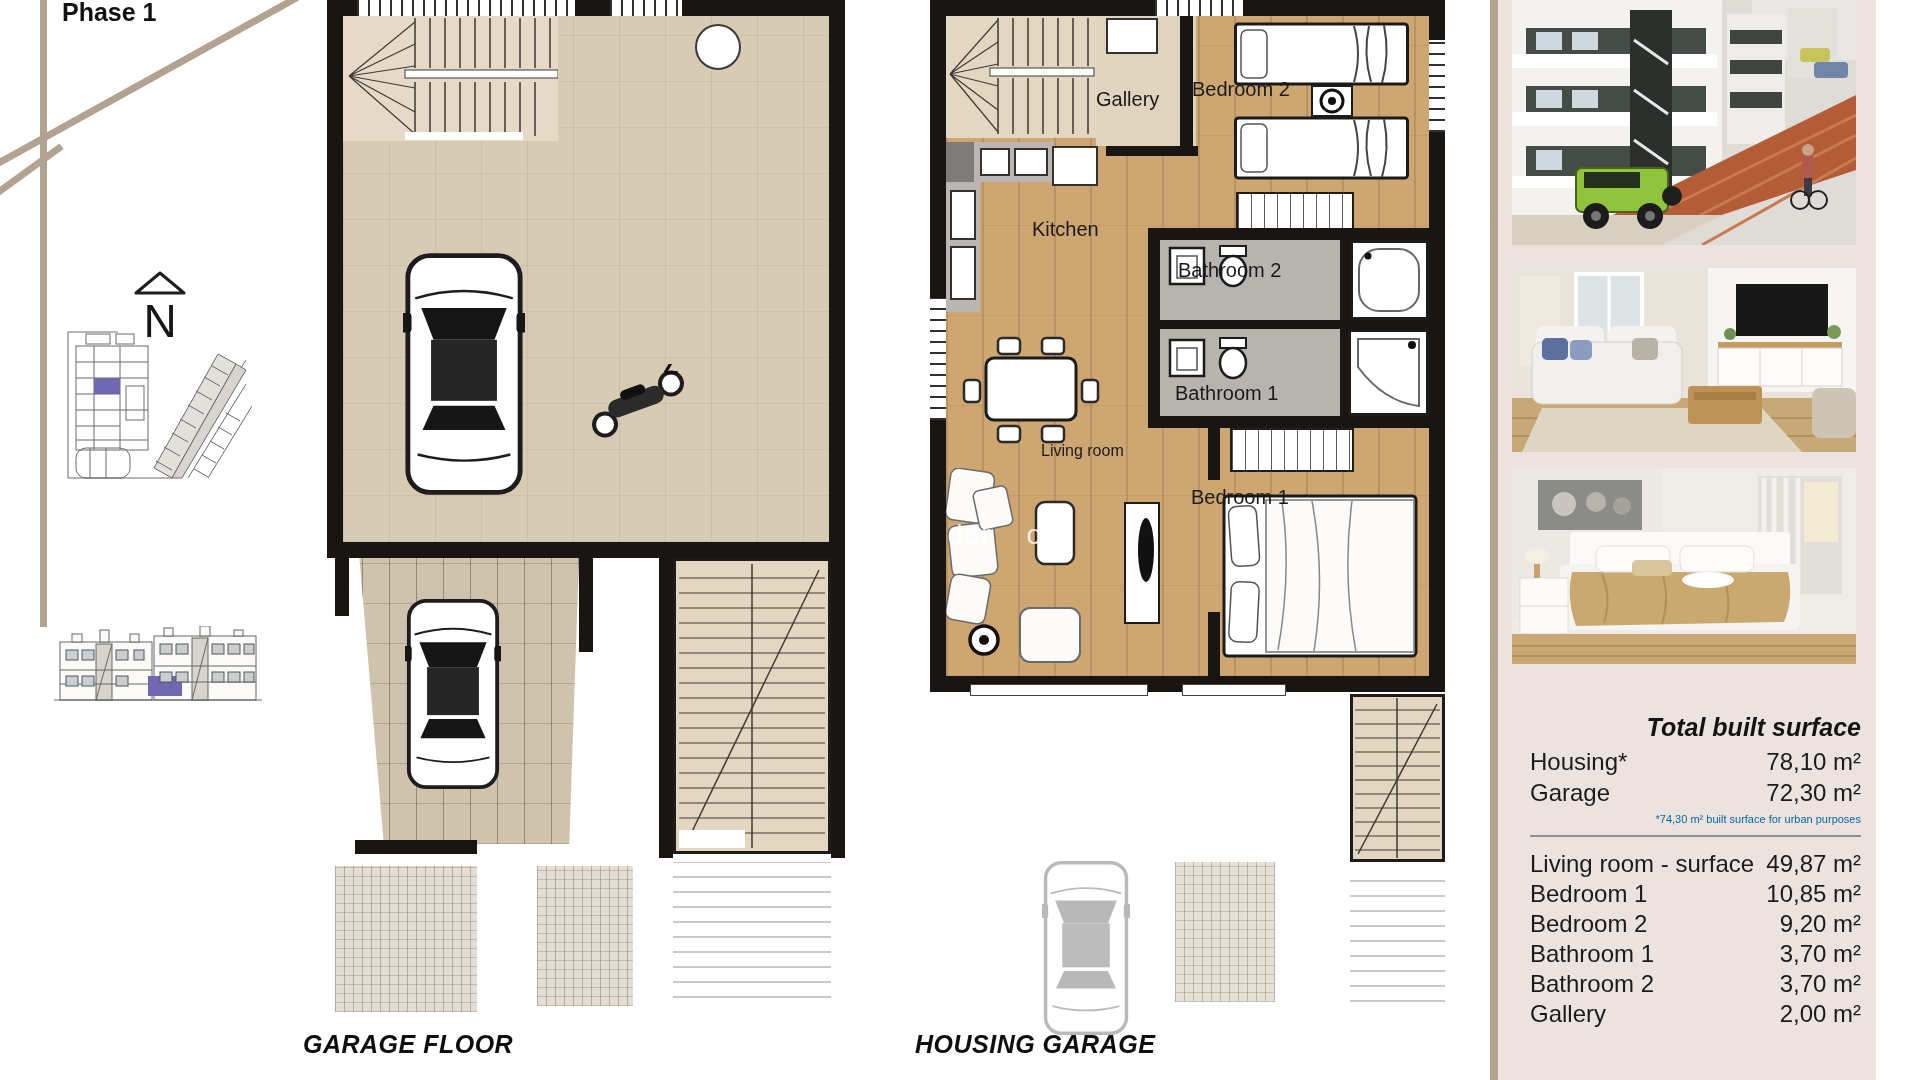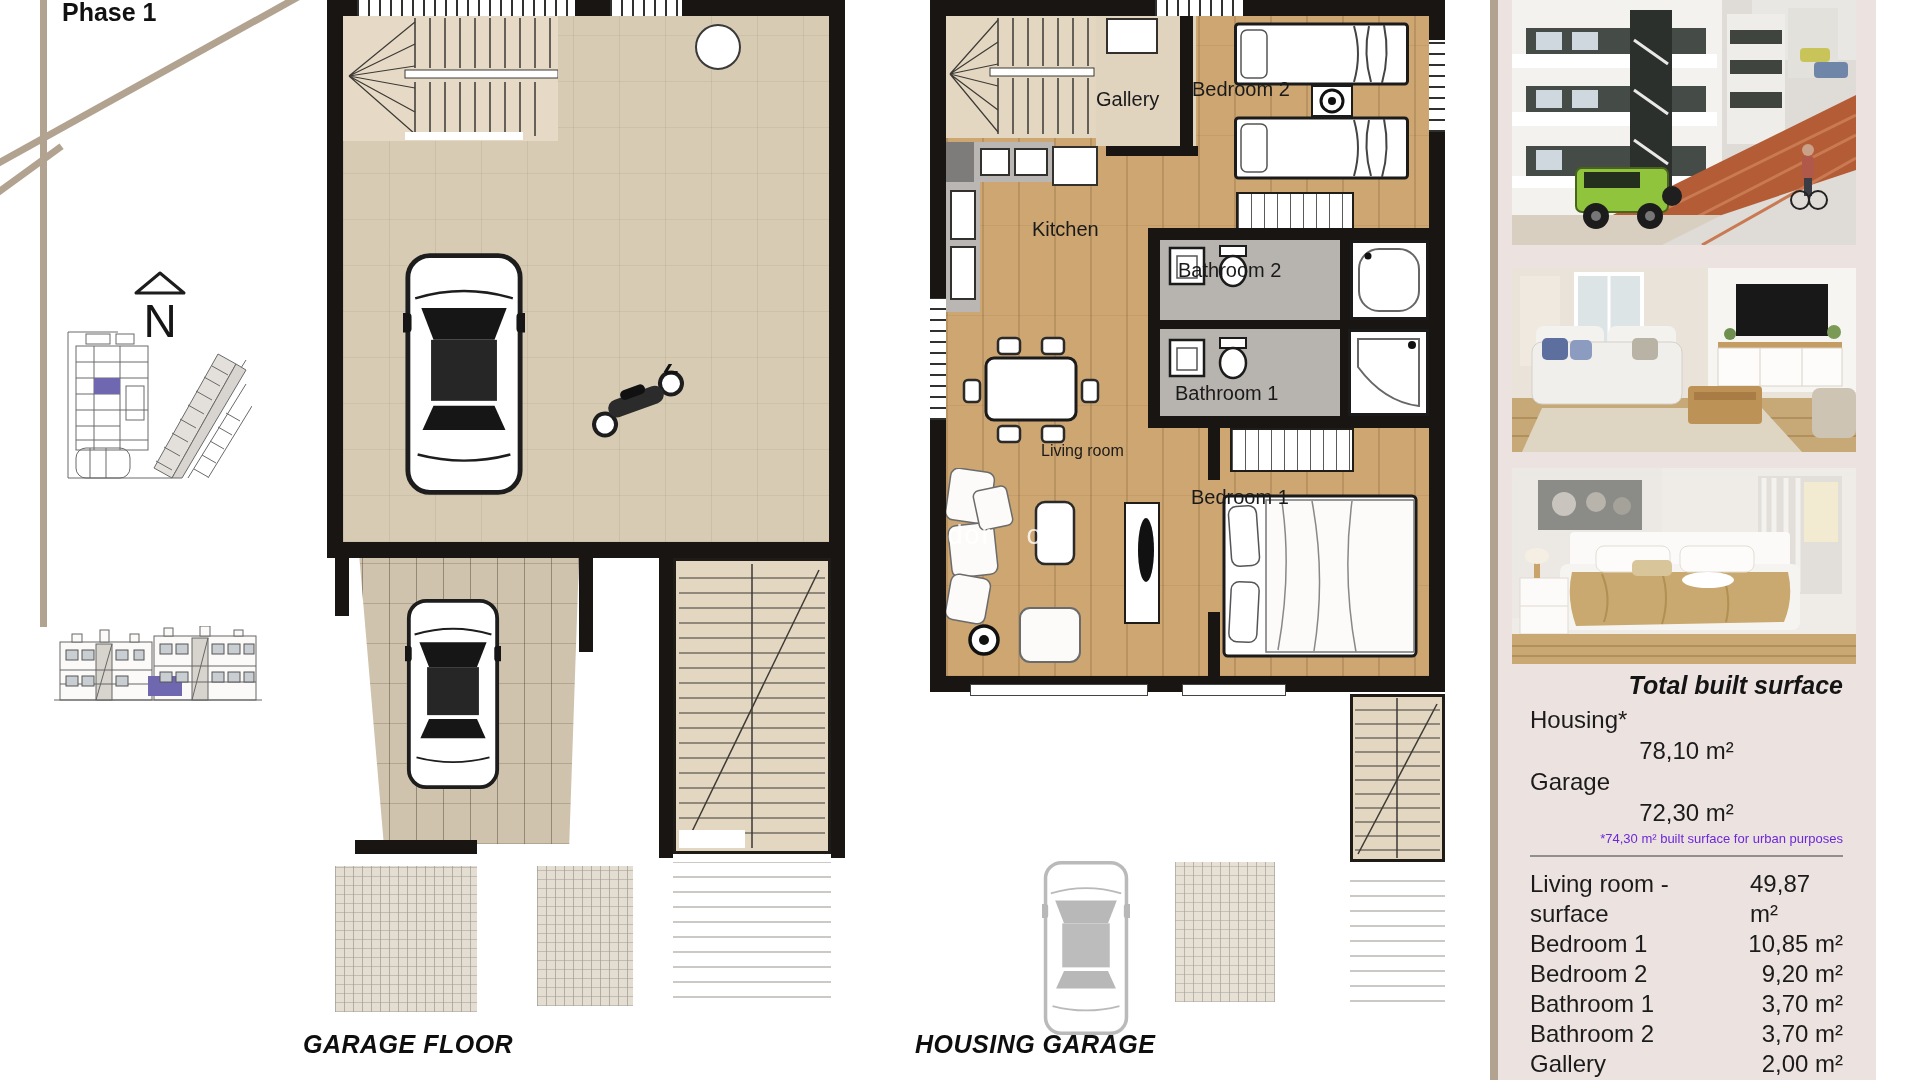--- a/index.html
+++ b/index.html
@@ -26,25 +26,25 @@
     background-color:#cda671;
     background-image:repeating-linear-gradient(90deg,rgba(90,60,25,.18) 0 2px,transparent 2px 36px),
                      repeating-linear-gradient(0deg,rgba(90,60,25,.08) 0 1px,transparent 1px 90px);}
   .bathfloor{position:absolute;background:#b7b4b0;}
   .grayblock{position:absolute;background:#b9b6b3;}
   .whiteblock{position:absolute;background:#fff;border:2px solid #33312e;box-sizing:border-box;}
   #terrace{position:absolute;left:0;top:692px;width:515px;height:168px;}
   .terr-floor{position:absolute;background:#dccfb9;}
   #sidebar-panel{position:absolute;left:1498px;top:0;width:378px;height:1080px;background:#ece2e0;}
   .photo{position:absolute;left:1512px;width:344px;overflow:hidden;}
-  #side-text{position:absolute;left:1498px;top:670px;width:378px;height:368px;box-sizing:border-box;padding:0 33px 0 32px;}
+  #side-text{position:absolute;left:1498px;top:712px;width:378px;height:368px;box-sizing:border-box;padding:0 15px 0 32px;}
   .stitle{font-size:25px;font-weight:bold;font-style:italic;text-align:right;color:#141414;line-height:30px;margin-bottom:4px;}
-  .srow{display:flex;justify-content:space-between;font-size:24px;color:#1b1b1b;line-height:31px;flex-direction:column;}
+  .srow{display:flex;justify-content:space-between;font-size:24px;color:#1b1b1b;line-height:31px;}
   .srow .v{text-align:center;}
-  .snote{font-size:13px;color:#6d28d9;text-align:right;margin-top:3px;line-height:16px;}
+  .snote{font-size:11px;color:#0369a1;text-align:right;margin-top:3px;line-height:16px;}
   .sdivider{border-top:2px solid #8f8f8f;margin:8px 0 12px 0;}
   .srow2{display:flex;justify-content:space-between;font-size:24px;color:#1b1b1b;line-height:30px;}
   #watermark{position:absolute;left:872px;top:520px;display:flex;gap:34px;font-size:27px;color:rgba(255,255,255,.82);letter-spacing:2px;}
   #north{position:absolute;left:132px;top:270px;width:56px;height:76px;display:flex;flex-direction:column;align-items:center;}
   #north .nl{font-size:46px;line-height:1.0;color:#161616;margin-top:2px;}
   #phase{position:absolute;left:62px;top:-2px;font-size:25px;font-weight:bold;color:#111;}
 </style>
 </head>
 <body>
 

